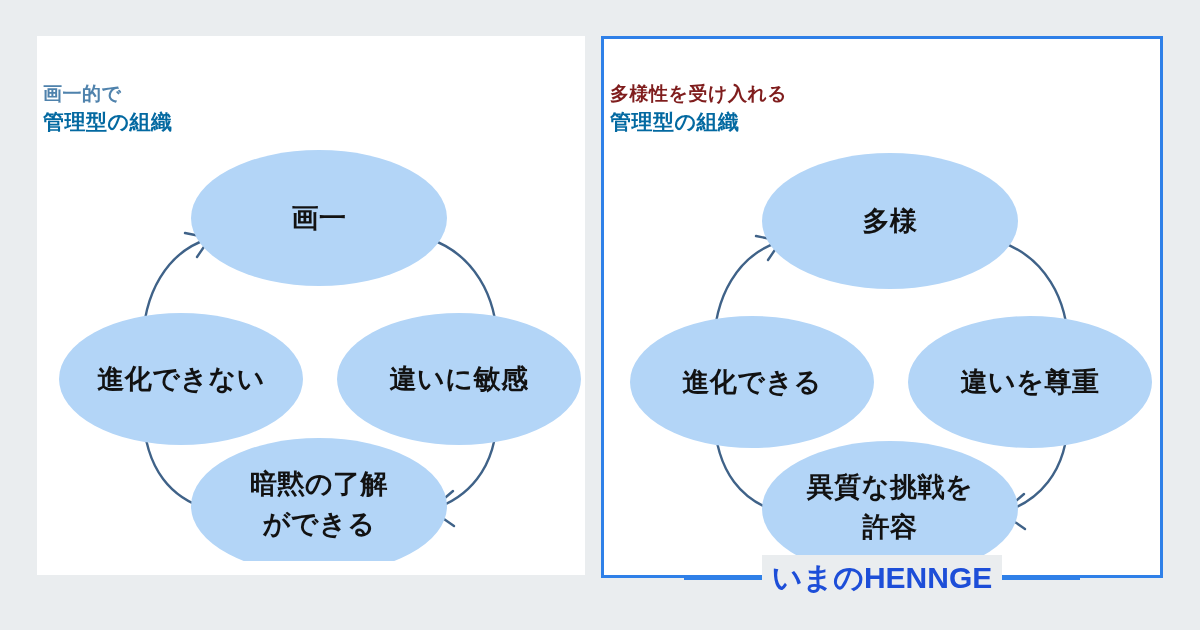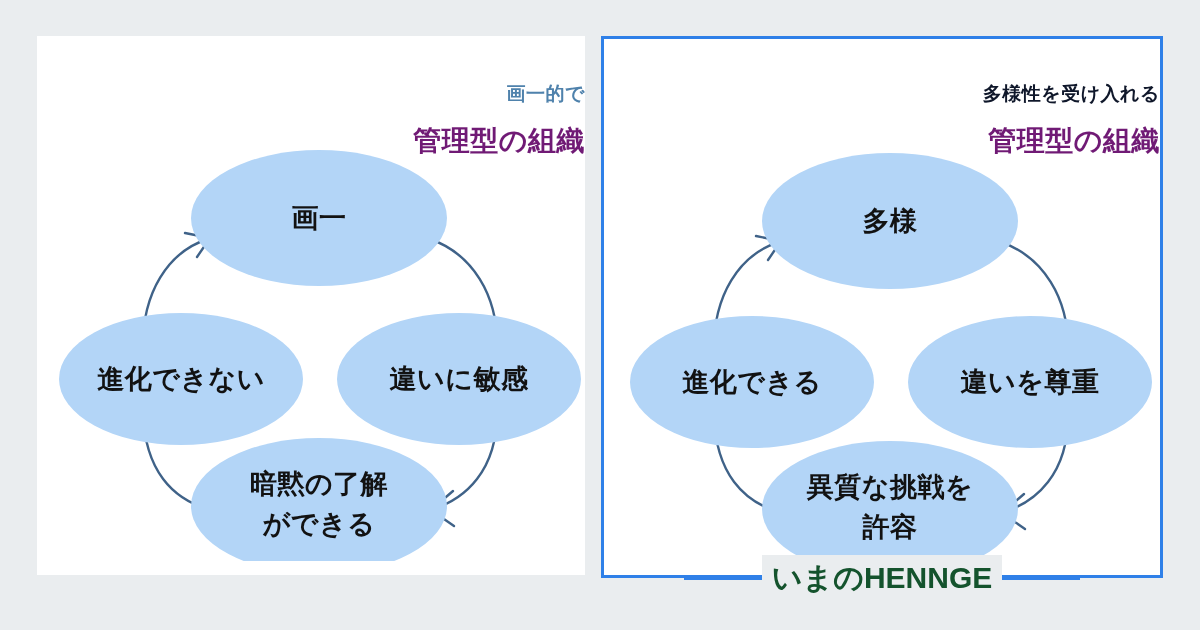--- a/index.html
+++ b/index.html
@@ -36,43 +36,43 @@
     width: 562px;
     height: 542px;
     border: 3px solid #2f80e8;
   }
 
   
   .heading {
     position: absolute;
     left: 0;
     right: 0;
-    text-align: right;
+    text-align: left;
     pointer-events: none;
     padding-left: 6px;
   }
   .heading-left  { top: 46px; }
   .heading-right { top: 43px; }
 
   .subtitle {
     font-size: 19px;
     font-weight: 700;
     color: #4f82ac;
     letter-spacing: 0.5px;
     line-height: 1.25;
   }
-  .panel-right .subtitle { color: #0f172a; }
+  .panel-right .subtitle { color: #7f1d1d; }
 
   .title {
-    font-size: 28px;
-    font-weight: 700;
-    color: #701a75;
+    font-size: 21px;
+    font-weight: 700;
+    color: #0369a1;
     letter-spacing: 0.5px;
     line-height: 1.35;
-    margin-top: 16px;
+    margin-top: 2px;
   }
 
   
   .cycle {
     position: absolute;
     left: 8px;
     top: 105px;
     width: 100%;
     height: 420px;
   }
@@ -122,21 +122,21 @@
   }
   .badge-rule {
     height: 3px;
     background: #2f80e8;
     width: 78px;
     flex: none;
   }
   .badge-text {
     font-size: 30px;
     font-weight: 700;
-    color: #14532d;
+    color: #1d4ed8;
     letter-spacing: 0px;
     background: #eaedef;
     padding: 8px 10px;
     white-space: nowrap;
     line-height: 1;
   }
 </style>
 </head>
 <body>
 

